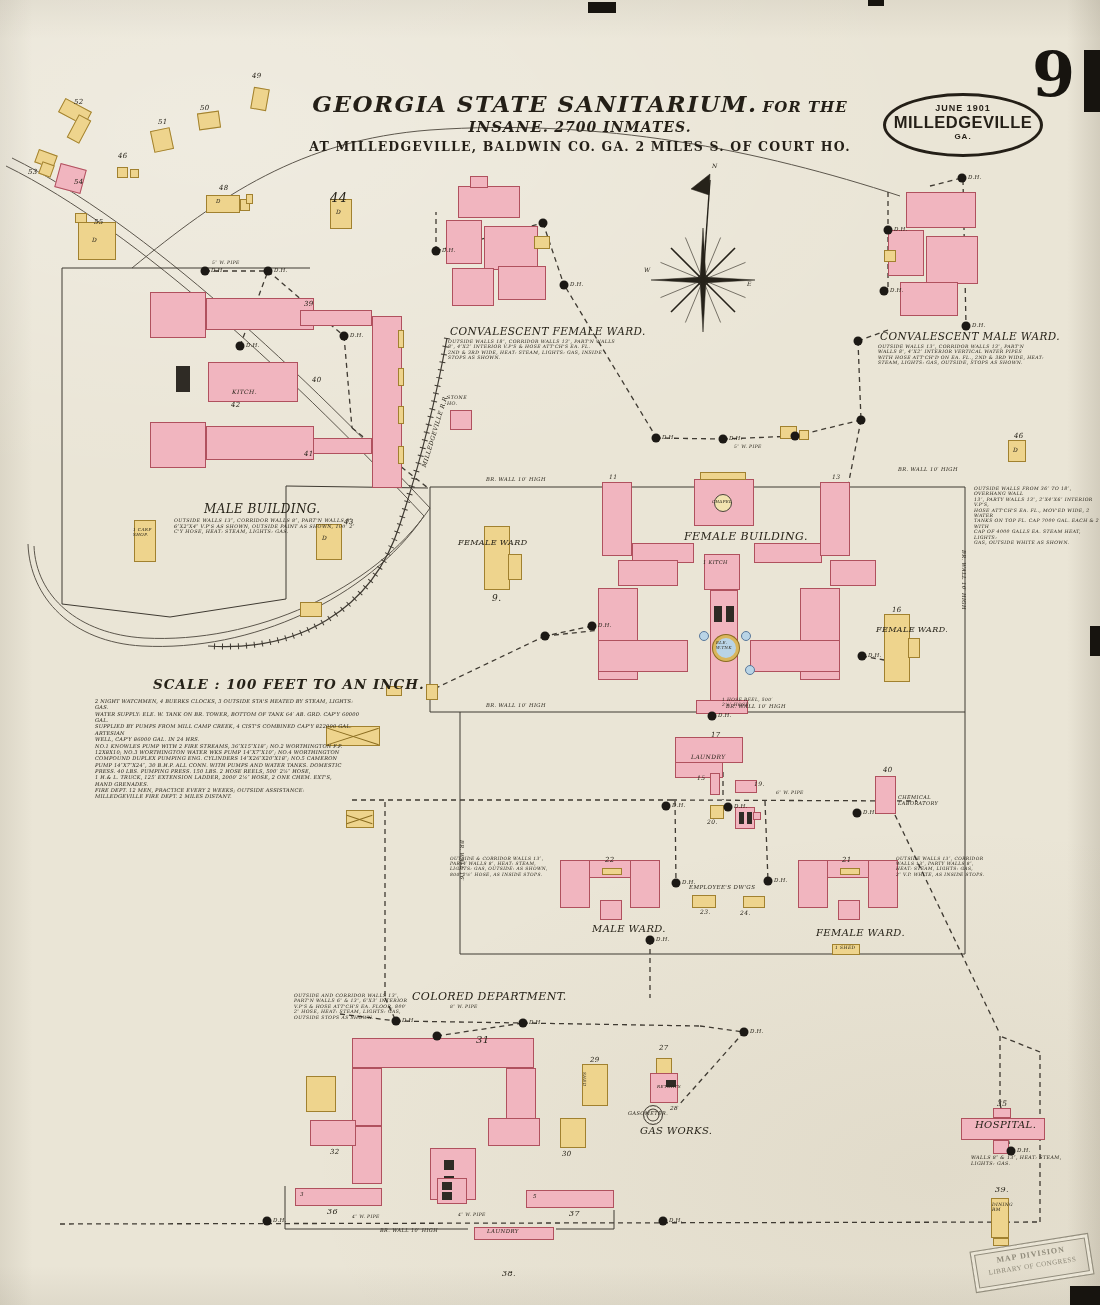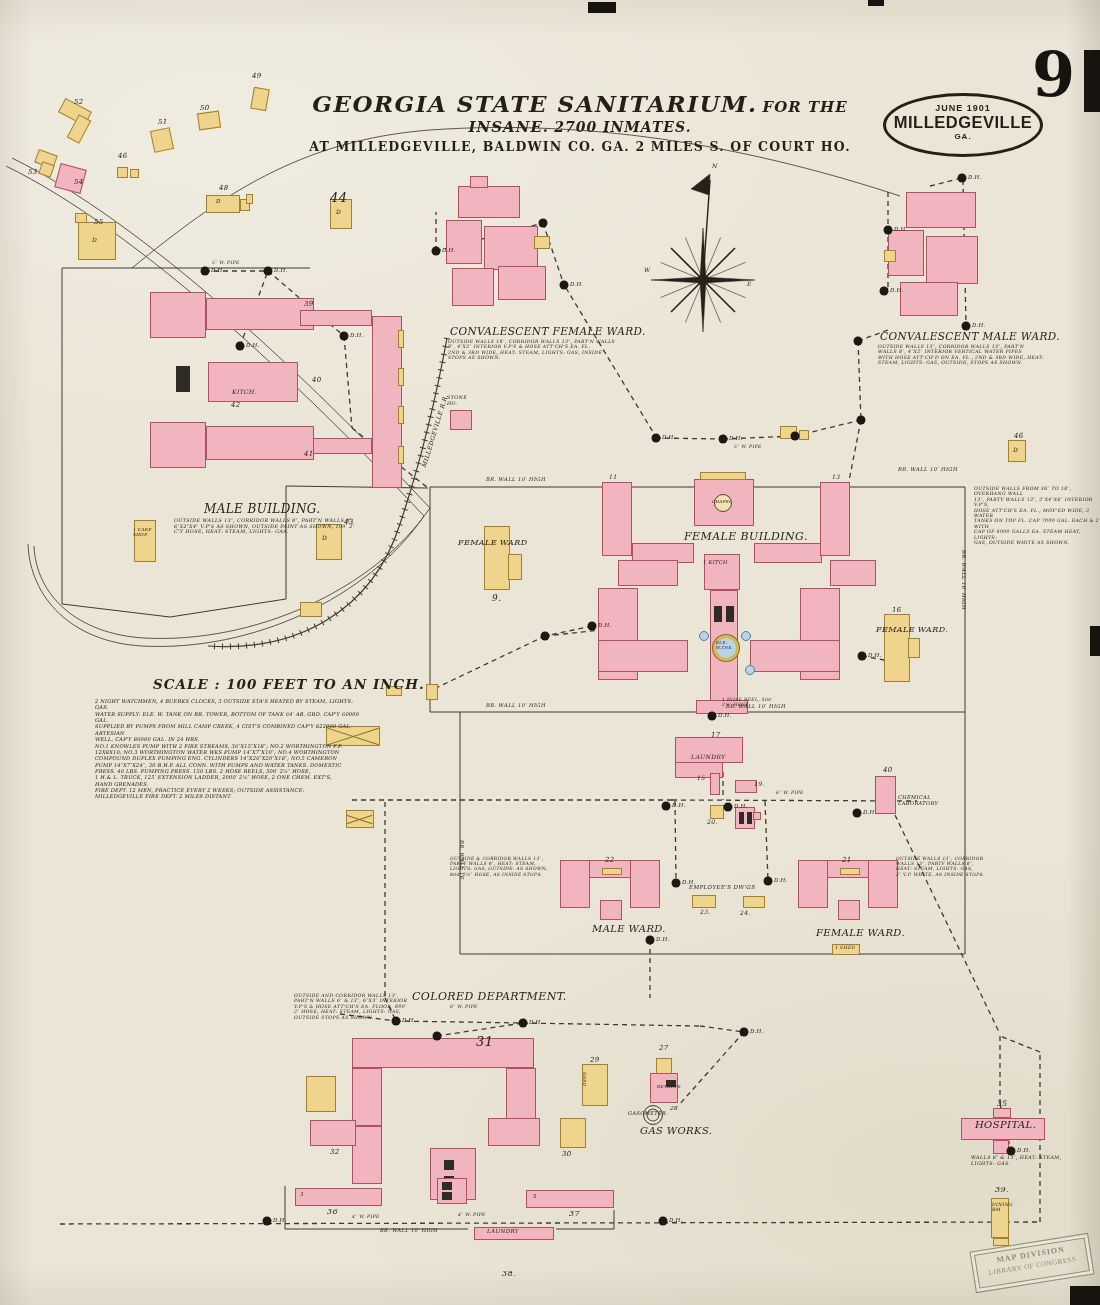--- a/index.html
+++ b/index.html
@@ -369,21 +369,21 @@
     <div class="lbl" style="left: 219px; top: 184px; font-size: 7px;">48</div>
     <div class="lbl" style="left: 118px; top: 152px; font-size: 7px;">46</div>
     <div class="lbl" style="left: 318px; top: 190px; font-size: 13px; margin-left: 12px;">44</div>
     <div class="lbl" style="left: 344px; top: 518px; font-size: 7px; font-style: italic;">43</div>
     <div class="lbl" style="left: 1014px; top: 432px; font-size: 7px;">46</div>
     <div class="lbl" style="left: 304px; top: 300px; font-size: 7px;">39</div>
     <div class="lbl" style="left: 312px; top: 376px; font-size: 7px;">40</div>
     <div class="lbl" style="left: 304px; top: 450px; font-size: 7px;">41</div>
     <div class="lbl" style="left: 609px; top: 473px; font-size: 6px;">11</div>
     <div class="lbl" style="left: 832px; top: 473px; font-size: 6px;">13</div>
-    <div class="lbl" style="left: 476px; top: 1034px; font-size: 13px;">31</div>
+    <div class="lbl" style="left: 476px; top: 1034px; font-size: 10px;">31</div>
     <div class="lbl" style="left: 590px; top: 1056px; font-size: 7px;">29</div>
     <div class="lbl" style="left: 562px; top: 1150px; font-size: 7px; text-align: right;">30</div>
     <div class="lbl" style="left: 330px; top: 1148px; font-size: 7px;">32</div>
     <div class="lbl" style="left: 92px; top: 236px; font-size: 6px;">D</div>
     <div class="lbl" style="left: 216px; top: 198px; font-size: 5.5px;">D</div>
     <div class="lbl" style="left: 336px; top: 208px; font-size: 6px;">D</div>
     <div class="lbl" style="left: 1013px; top: 446px; font-size: 6px;">D</div>
     <div class="lbl" style="left: 322px; top: 534px; font-size: 6px;">D</div>
     <div class="lbl pre" style="left: 133px; top: 528px; font-size: 4.2px;">1 Carp
 Shop.</div>

